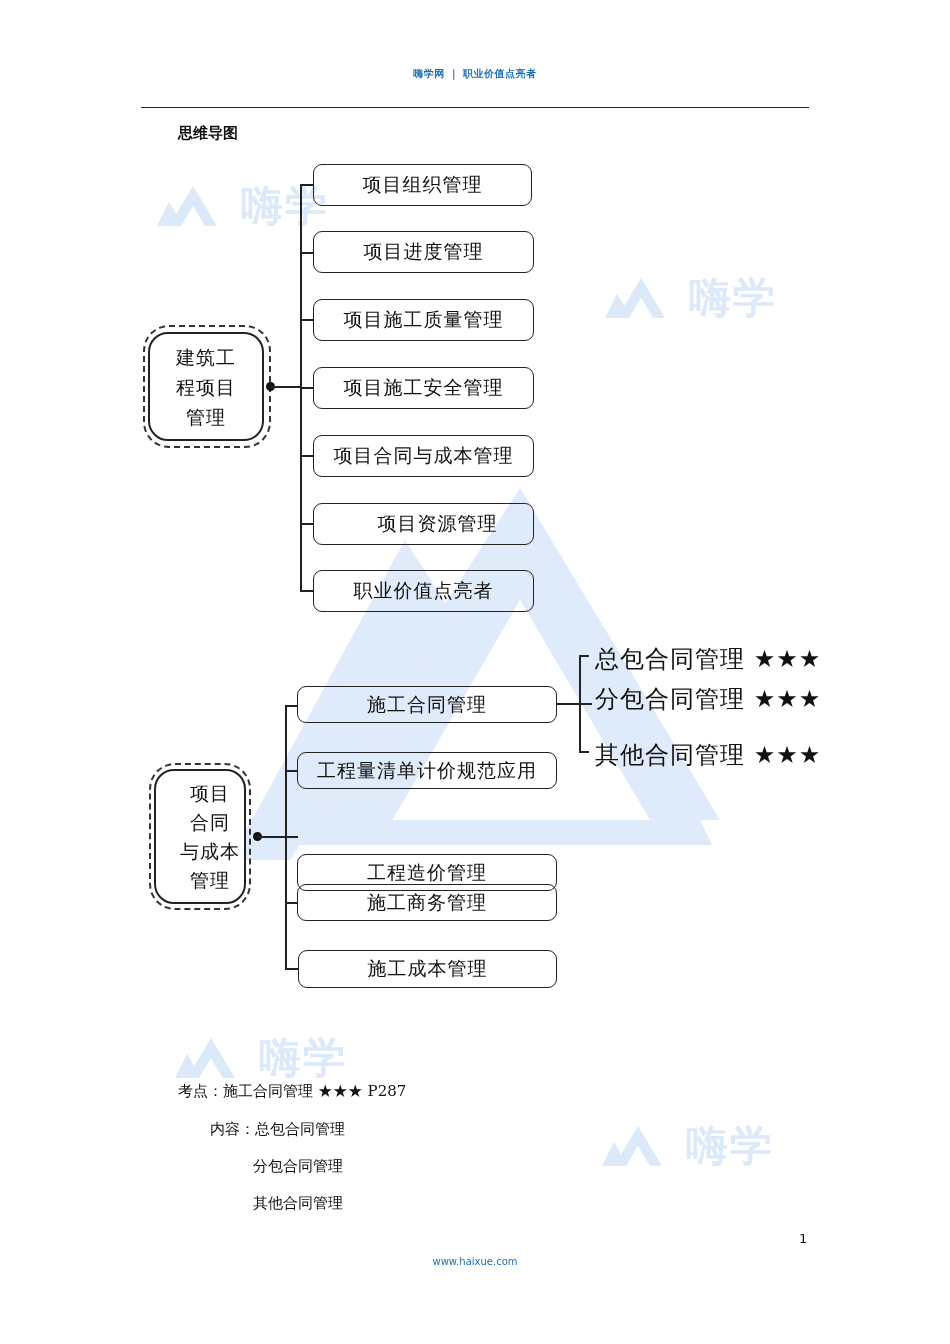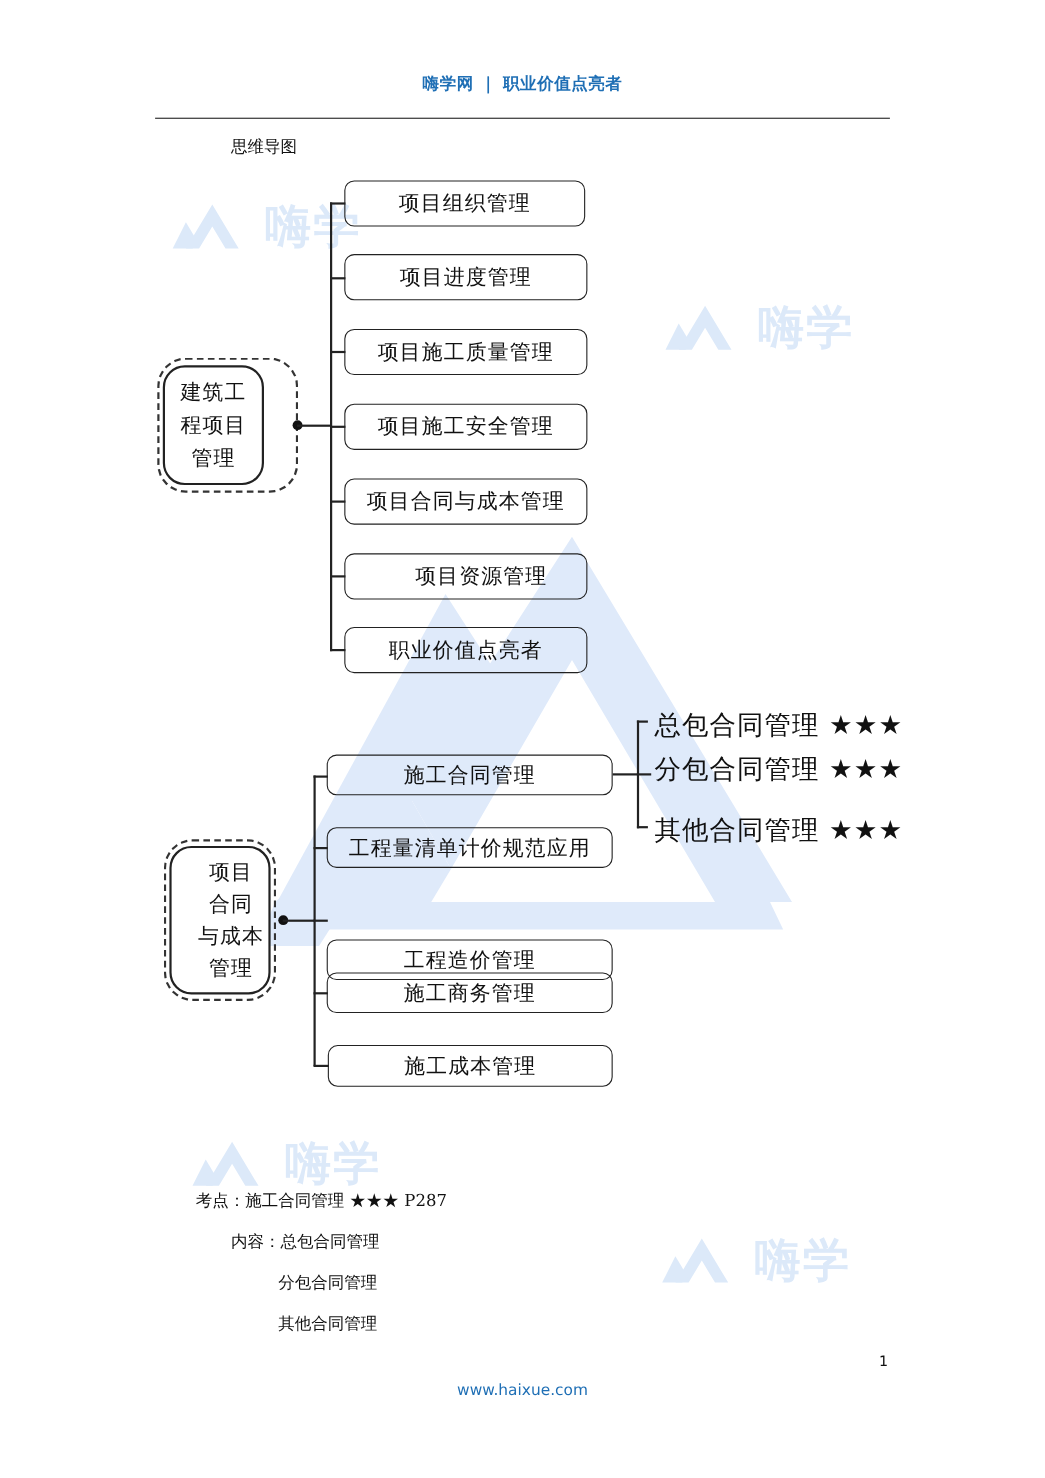--- a/index.html
+++ b/index.html
@@ -1,35 +1,35 @@
 <!DOCTYPE html>
 <html><head>
 <meta charset="utf-8">
 <style>
   html, body { margin:0; padding:0; background:#ffffff; }
   body { width:950px; height:1344px; position:relative; overflow:hidden;
          font-family:"DejaVu Sans", "Liberation Sans", sans-serif; color:#111; }
   .abs { position:absolute; }
-  .header-title { left:0; width:950px; top:67px; text-align:center; font-size:15px;
+  .header-title { left:0; width:950px; top:67px; text-align:center; font-size:10px;
                   color:#1f6fb5; font-weight:bold; letter-spacing:0.5px; }
   .header-rule { left:141px; top:107px; width:668px; height:0; border-top:1.5px solid #222; }
-  .section-label { left:178px; top:124px; font-size:15px; font-weight:normal;margin-left:32px; }
+  .section-label { left:178px; top:124px; font-size:15px; font-weight:bold; }
   .wm-big { left:0; top:0; width:950px; height:1344px; pointer-events:none; }
   .node { position:absolute; border:1.8px solid #222; border-radius:9px; background:transparent;
           box-sizing:border-box; display:flex; align-items:center; justify-content:center;
           font-size:19px; letter-spacing:1px; color:#111; white-space:nowrap; }
   .root-outer { position:absolute; border:2px dashed #333; border-radius:26px; box-sizing:border-box; }
   .root-inner { position:absolute; border:2px solid #222; border-radius:20px; box-sizing:border-box;
                 display:flex; flex-direction:column; align-items:center; justify-content:center;
                 font-size:19px; line-height:30px; letter-spacing:1px; background:#fff; }
   .dot { position:absolute; width:9px; height:9px; border-radius:50%; background:#111; }
   .line { position:absolute; background:#222; }
   .leaf { position:absolute; font-size:24px; letter-spacing:1px; white-space:nowrap; color:#111; }
   .note { position:absolute; font-family:"DejaVu Serif", "Liberation Serif", serif; font-size:15px; color:#111; white-space:nowrap; }
-  .footer-url { left:0; width:950px; top:1256px; text-align:center; font-size:14px; color:#1f6fb5; }
+  .footer-url { left:0; width:950px; top:1256px; text-align:center; font-size:10px; color:#1f6fb5; }
   .page-no { left:799px; top:1231px; font-size:13px; color:#111; }
   .wm-small { position:absolute; display:flex; align-items:center; gap:22px; pointer-events:none; }
   .wm-small span { font-size:42px; font-weight:bold; color:#dce9f9; letter-spacing:2px; }
 </style>
 </head>
 <body>
 
 <svg class="abs wm-big" viewBox="0 0 950 1344">
   <g fill="#dfeafa">
     <polygon points="520,488 720,820 650,820 520,600 410,790 370,720"></polygon>
@@ -67,21 +67,21 @@
   </svg>
   <span>嗨学</span>
 </div>
 
 <div class="abs header-title">嗨学网 ｜ 职业价值点亮者</div>
 <div class="abs header-rule"></div>
 <div class="abs section-label">思维导图</div>
 
 <div>
   <div class="root-outer" style="left:143px;top:325px;width:128px;height:123px;"></div>
-  <div class="root-inner" style="left:148px;top:332px;width:92px;height:109px;">
+  <div class="root-inner" style="left:148px;top:332px;width:116px;height:109px;">
     <div>建筑工</div>
     <div>程项目</div>
     <div>管理</div>
   </div>
   <div class="dot" style="left:266px;top:382px;"></div>
   <div class="line" style="left:270px;top:386px;width:31px;height:2px;"></div>
   <div class="line" style="left:300px;top:184px;width:2px;height:408px;"></div>
 
   <div class="line" style="left:300px;top:184px;width:14px;height:2px;"></div>
   <div class="node" style="left:313px;top:164px;width:219px;height:42px;">项目组织管理</div>

